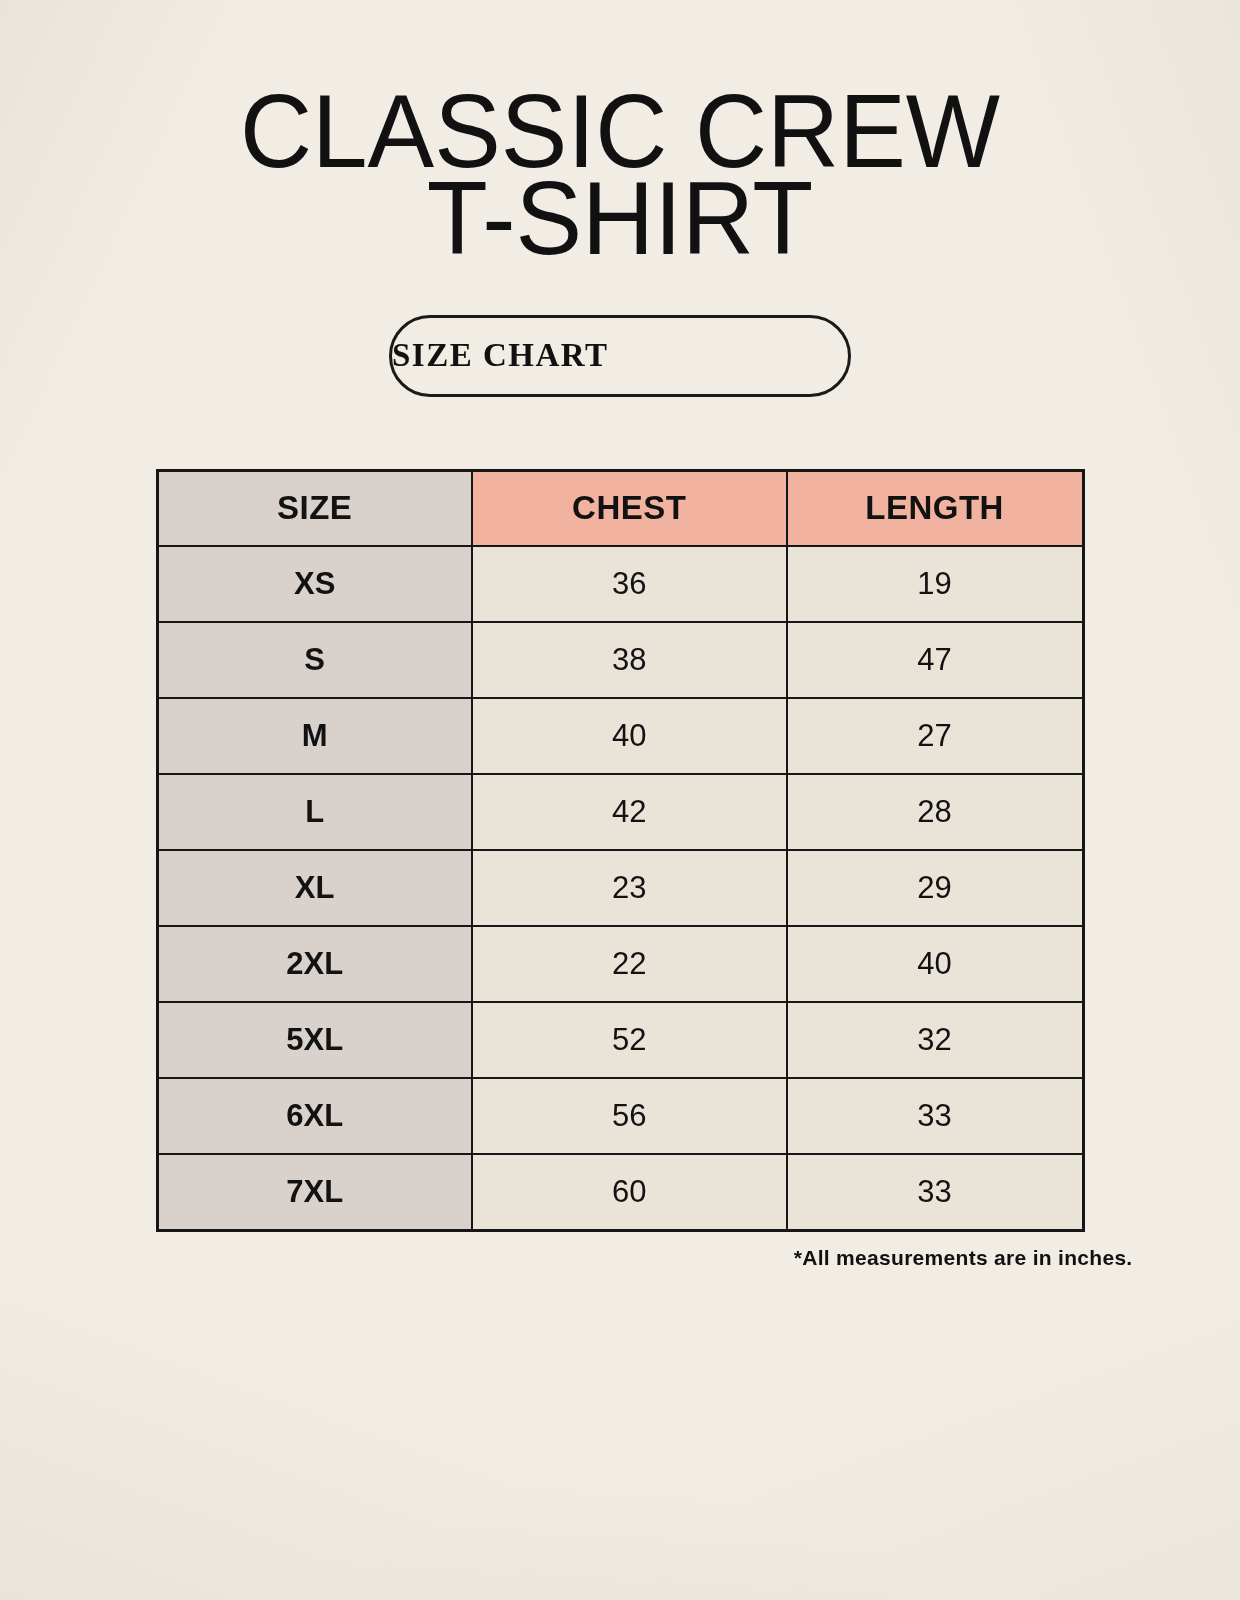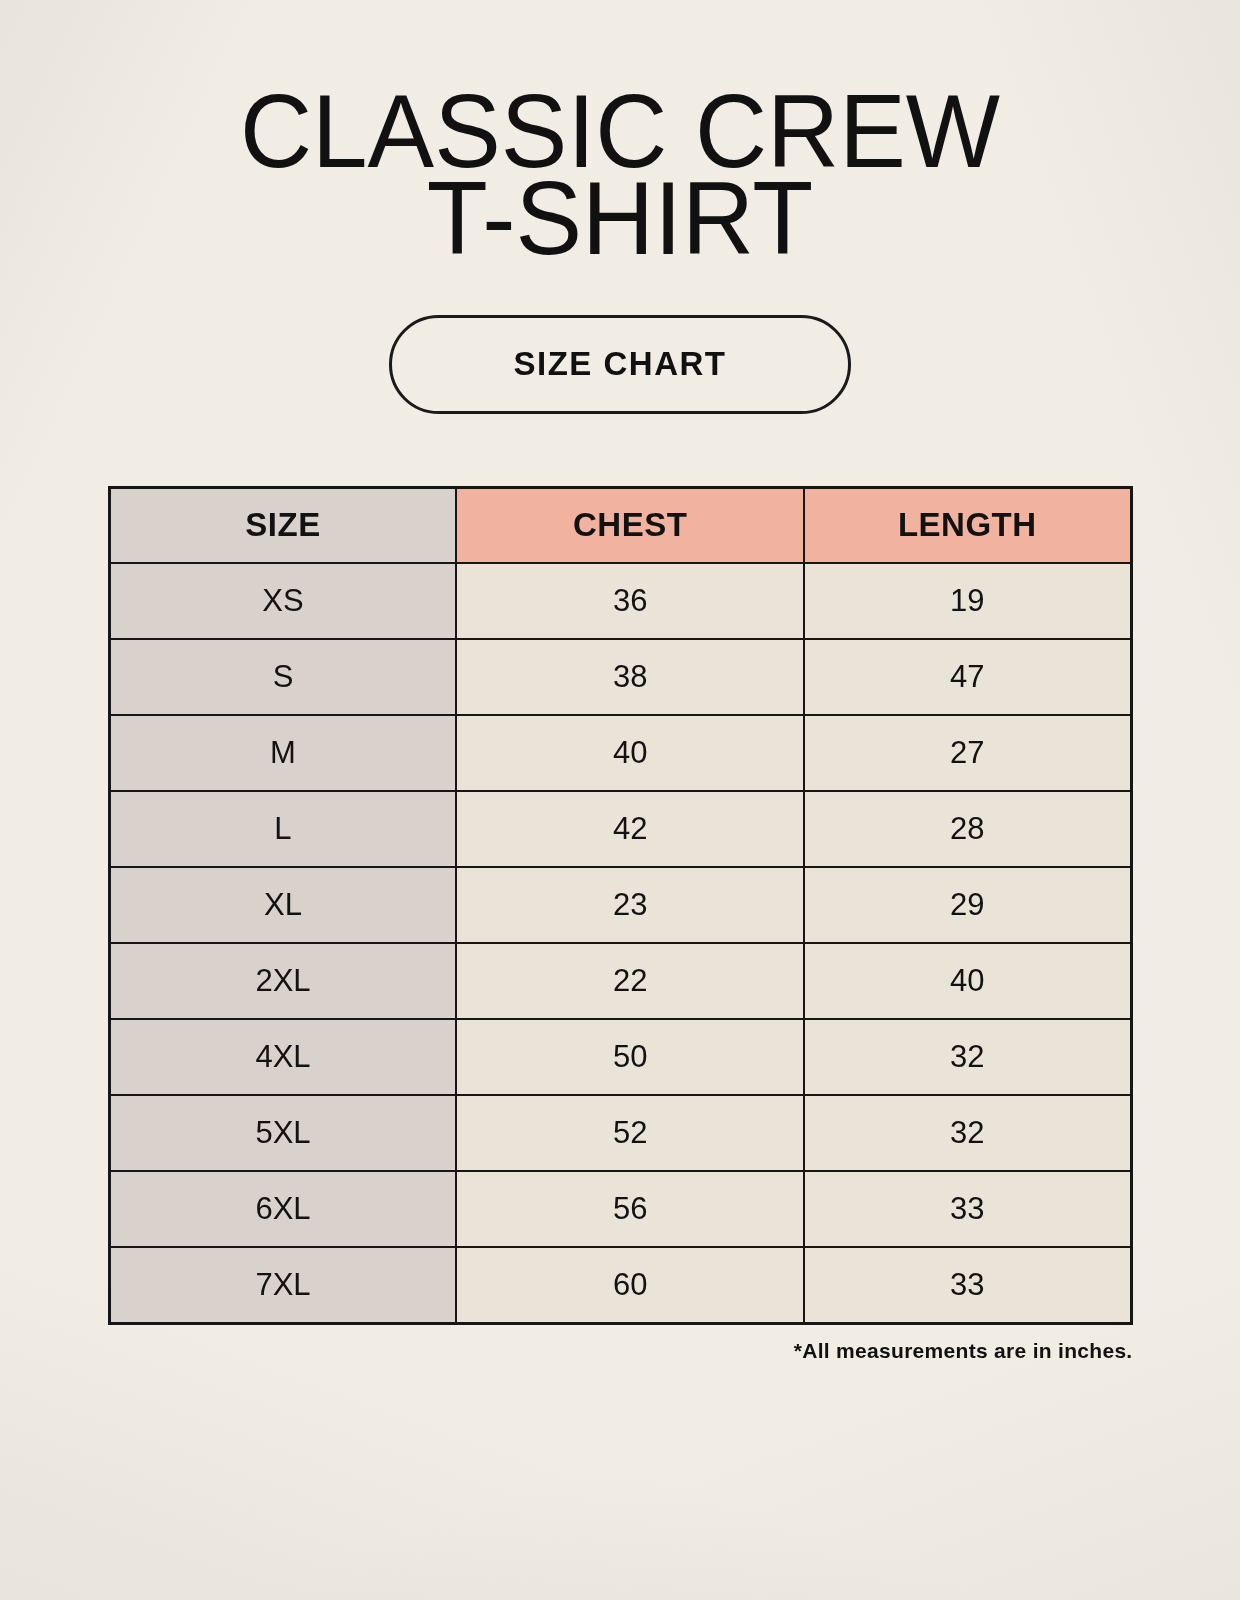--- a/index.html
+++ b/index.html
@@ -33,39 +33,39 @@
     font-size: 104px;
     font-weight: 500;
     line-height: 0.84;
     letter-spacing: 0px;
     color: #111111;
     transform: scaleX(0.96);
   }
 
   .badge {
     width: 462px;
-    height: 99px;
+    height: 82px;
     margin: 52px auto 0 auto;
     border: 3px solid #1a1a1a;
     border-radius: 60px;
     display: flex;
     align-items: center;
-    justify-content: center;
     background: transparent;
+    font-family: Liberation Serif, serif;
   }
 
   .badge span {
     font-size: 33px;
     font-weight: 700;
     letter-spacing: 1.5px;
     color: #111111;
   }
 
   table.size-chart {
-    width: 1025px;
+    width: 929px;
     margin: 72px auto 0 auto;
     border-collapse: collapse;
     border: 3px solid var(--border, #161616);
     table-layout: fixed;
   }
 
   table.size-chart th,
   table.size-chart td {
     border: 2px solid var(--border, #161616);
     height: 76px;
@@ -88,21 +88,21 @@
     background: var(--size_column, #d9d2cc);
   }
 
   table.size-chart td {
     font-size: 31px;
     font-weight: 400;
     background: var(--data_cell, #eae3d8);
   }
 
   table.size-chart td.size-col {
-    font-weight: 400;
+    font-weight: 700;
     font-size: 31px;
     background: var(--size_column, #d9d2cc);
   }
 
   .footnote-wrap {
     width: 1025px;
     margin: 14px auto 8px auto;
     text-align: right;
   }
 
@@ -165,25 +165,20 @@
           <td class="size-col">XL</td>
           <td>23</td>
           <td>29</td>
         </tr>
         <tr>
           <td class="size-col">2XL</td>
           <td>22</td>
           <td>40</td>
         </tr>
         <tr>
-          <td class="size-col">4XL</td>
-          <td>50</td>
-          <td>32</td>
-        </tr>
-        <tr>
           <td class="size-col">5XL</td>
           <td>52</td>
           <td>32</td>
         </tr>
         <tr>
           <td class="size-col">6XL</td>
           <td>56</td>
           <td>33</td>
         </tr>
         <tr>

